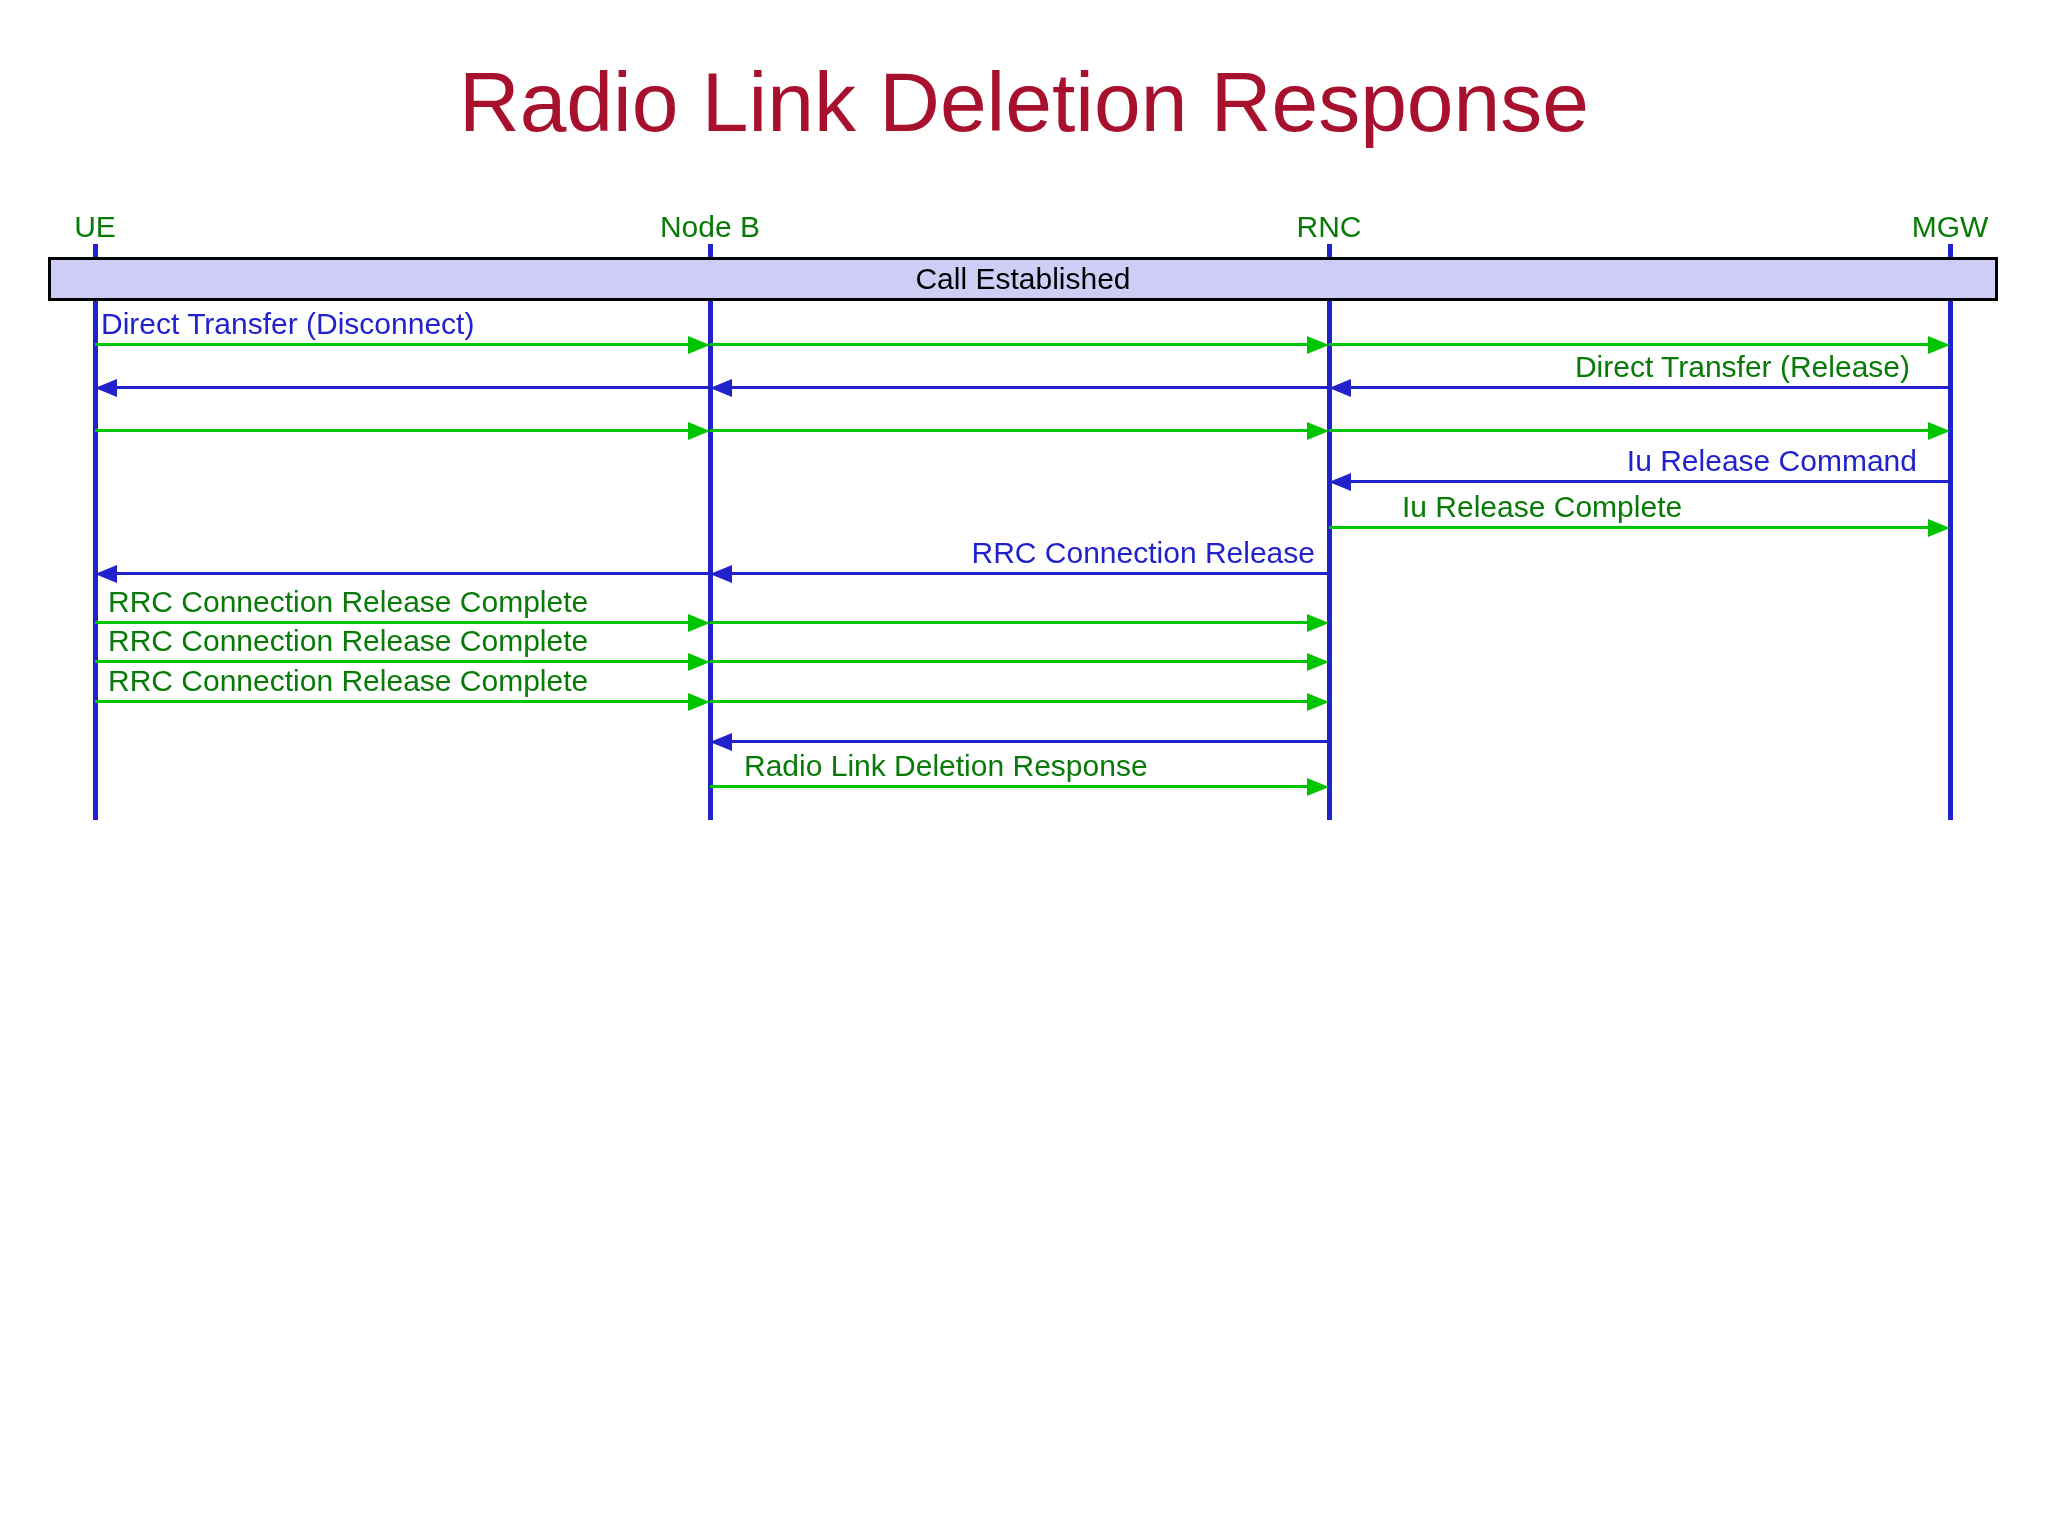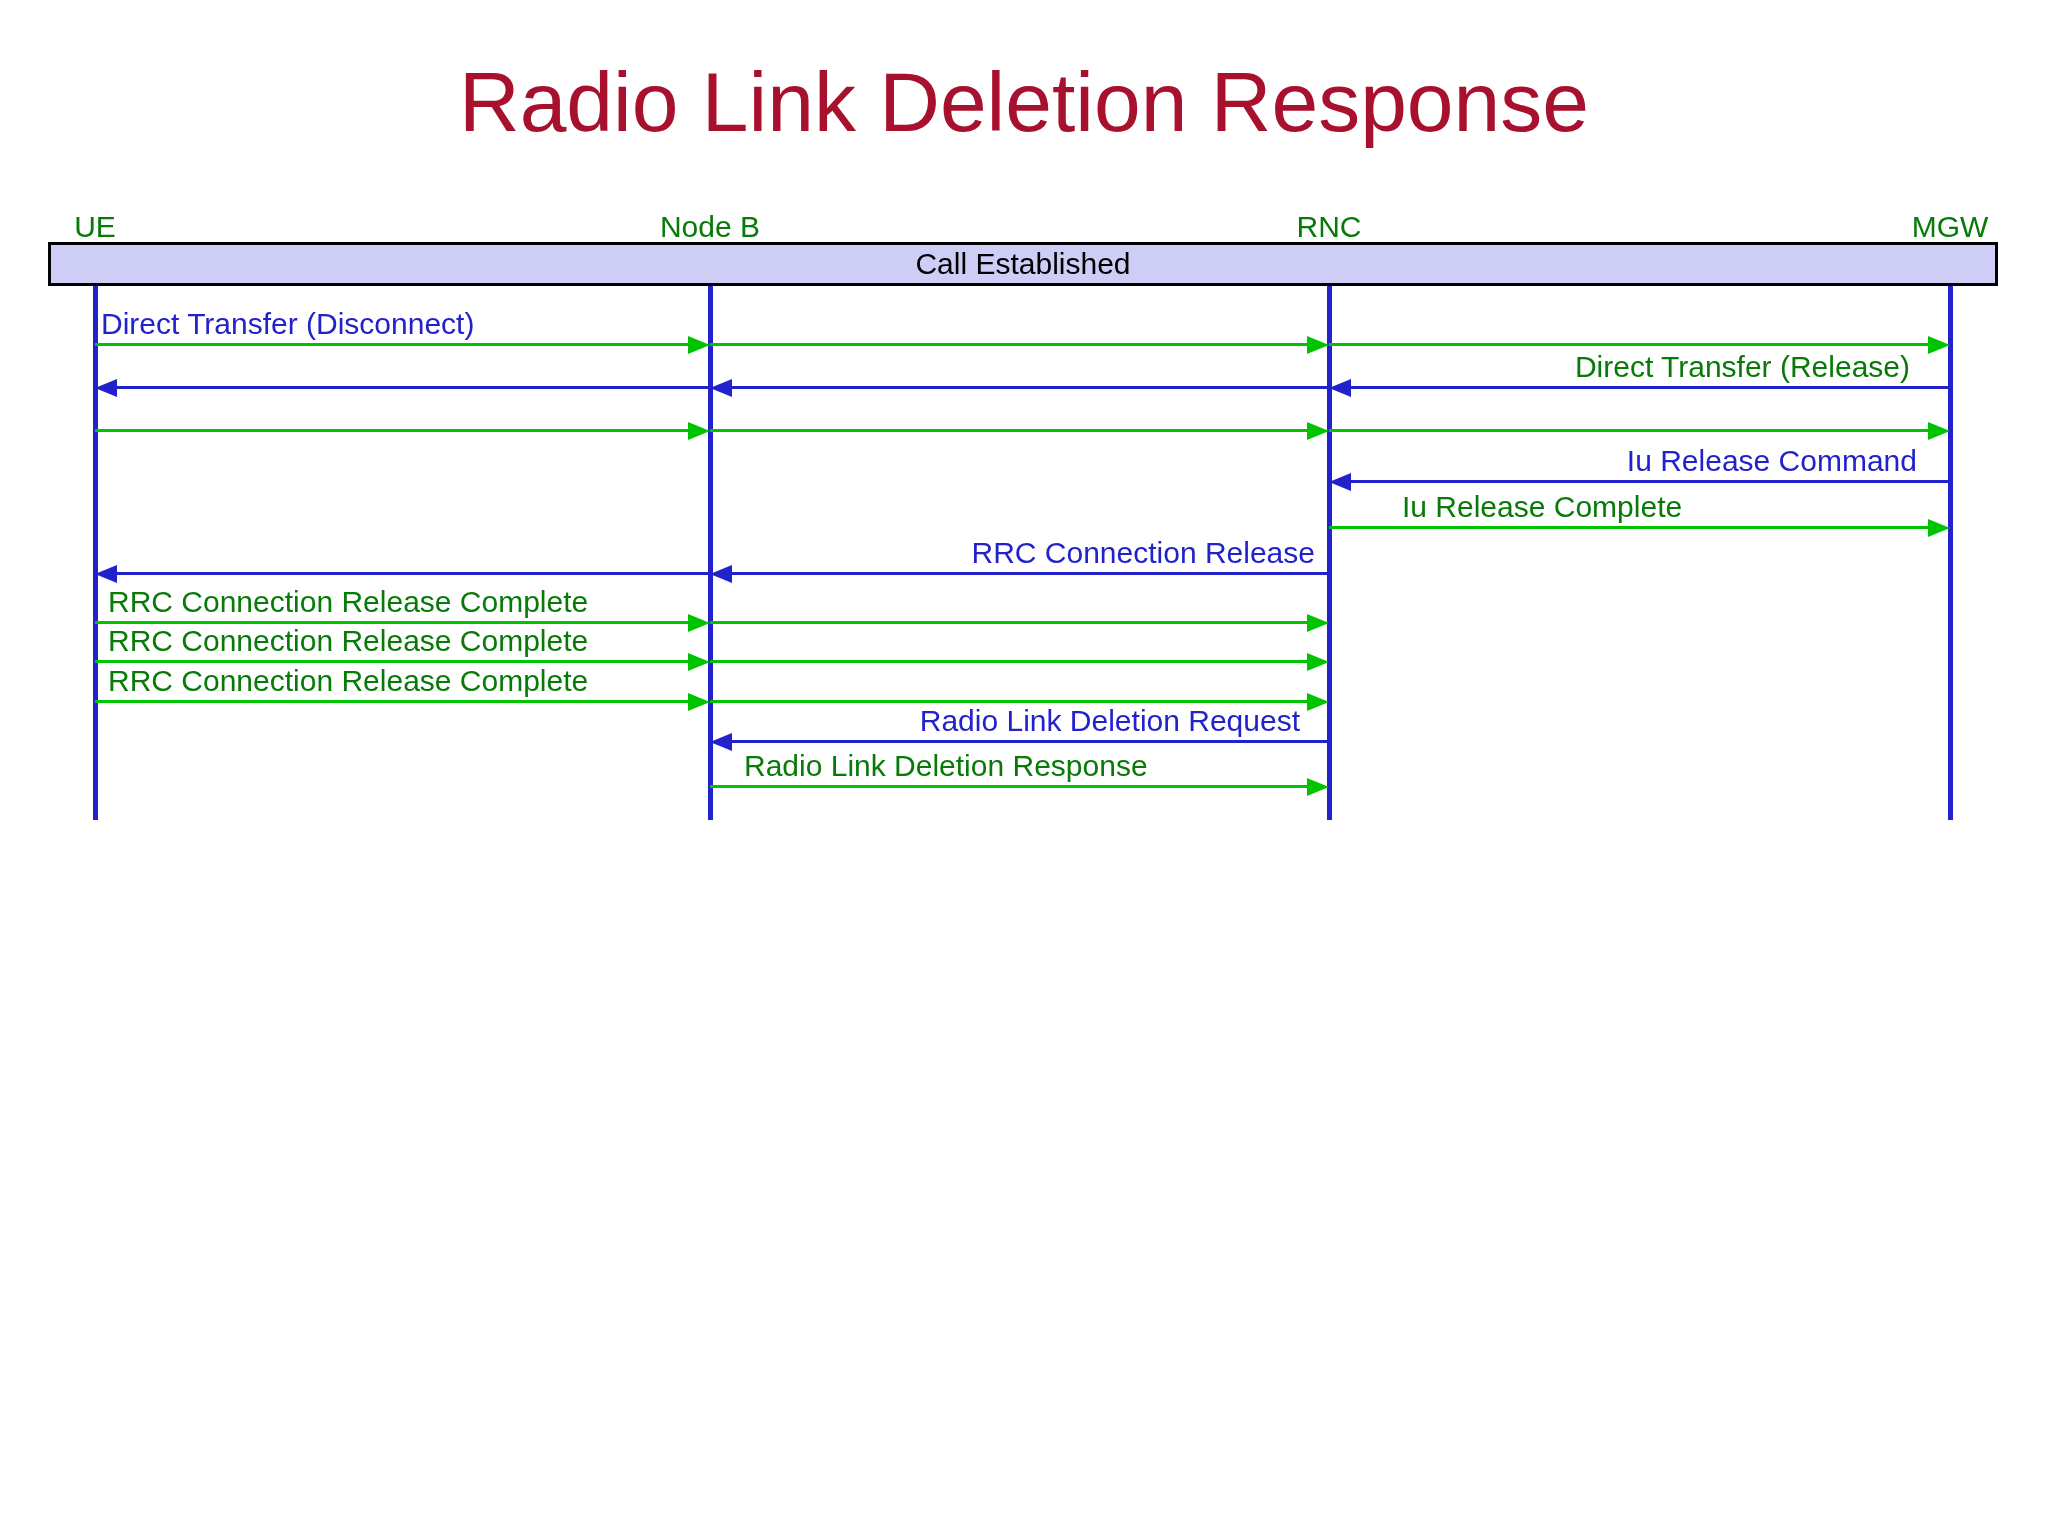--- a/index.html
+++ b/index.html
@@ -16,21 +16,21 @@
   .actor{
     position:absolute;top:210px;width:300px;height:34px;
     font-size:30px;line-height:34px;text-align:center;
     color:var(--label_green,#077A07);white-space:nowrap;z-index:1;
   }
   .lifeline{
     position:absolute;top:244px;width:5px;height:576px;
     background:var(--lifeline_blue,#2222CC);z-index:1;
   }
   .band{
-    position:absolute;left:48px;top:242px;width:1950px;height:44px;
+    position:absolute;left:48px;top:257px;width:1950px;height:44px;
     box-sizing:border-box;border:3px solid var(--band_border,#000000);
     background:var(--band_fill,#CDCDF6);z-index:2;
     display:flex;align-items:center;justify-content:center;
   }
   .band-text{
     font-size:30px;line-height:36px;color:var(--band_text,#000000);white-space:nowrap;
   }
   .mlabel{
     position:absolute;height:34px;font-size:30px;line-height:34px;
     white-space:nowrap;z-index:3;
@@ -114,21 +114,20 @@
   <div class="ah ah-r-g" style="left:688px;top:653px"></div>
   <div class="hline ln-g" style="left:710px;top:660px;width:601px"></div>
   <div class="ah ah-r-g" style="left:1307px;top:653px"></div>
 
   <div class="mlabel lab-g" style="left:108px;top:664px">RRC Connection Release Complete</div>
   <div class="hline ln-g" style="left:95px;top:700px;width:597px"></div>
   <div class="ah ah-r-g" style="left:688px;top:693px"></div>
   <div class="hline ln-g" style="left:710px;top:700px;width:601px"></div>
   <div class="ah ah-r-g" style="left:1307px;top:693px"></div>
 
-  <div class="mlabel lab-b" style="right:748px;top:704px">Radio Link Deletion Request</div>
   <div class="hline ln-b" style="left:728px;top:740px;width:601px"></div>
   <div class="ah ah-l-b" style="left:710px;top:733px"></div>
 
   <div class="mlabel lab-g" style="left:744px;top:749px">Radio Link Deletion Response</div>
   <div class="hline ln-g" style="left:710px;top:785px;width:601px"></div>
   <div class="ah ah-r-g" style="left:1307px;top:778px"></div>
 
 </div>
 
 </body></html>

